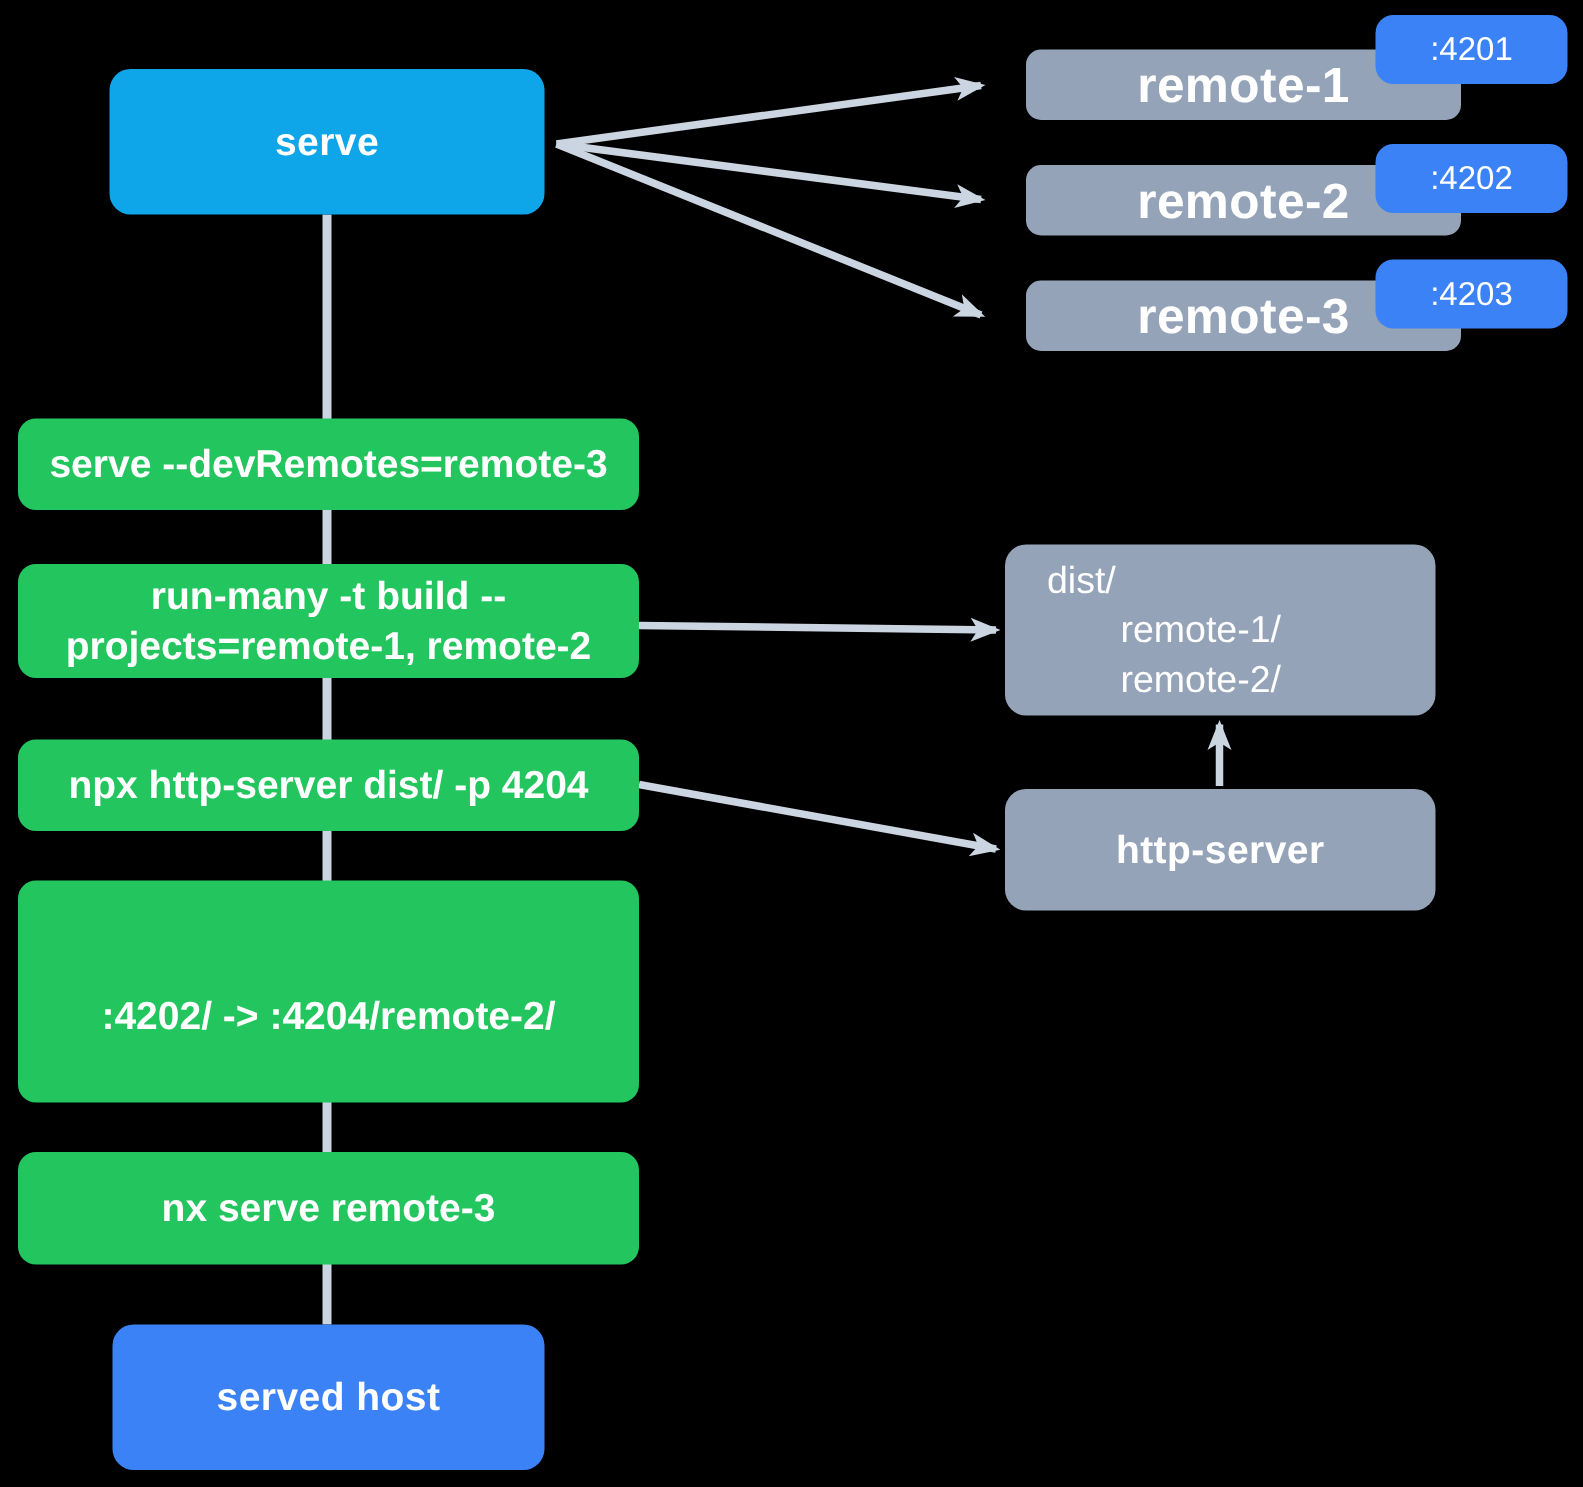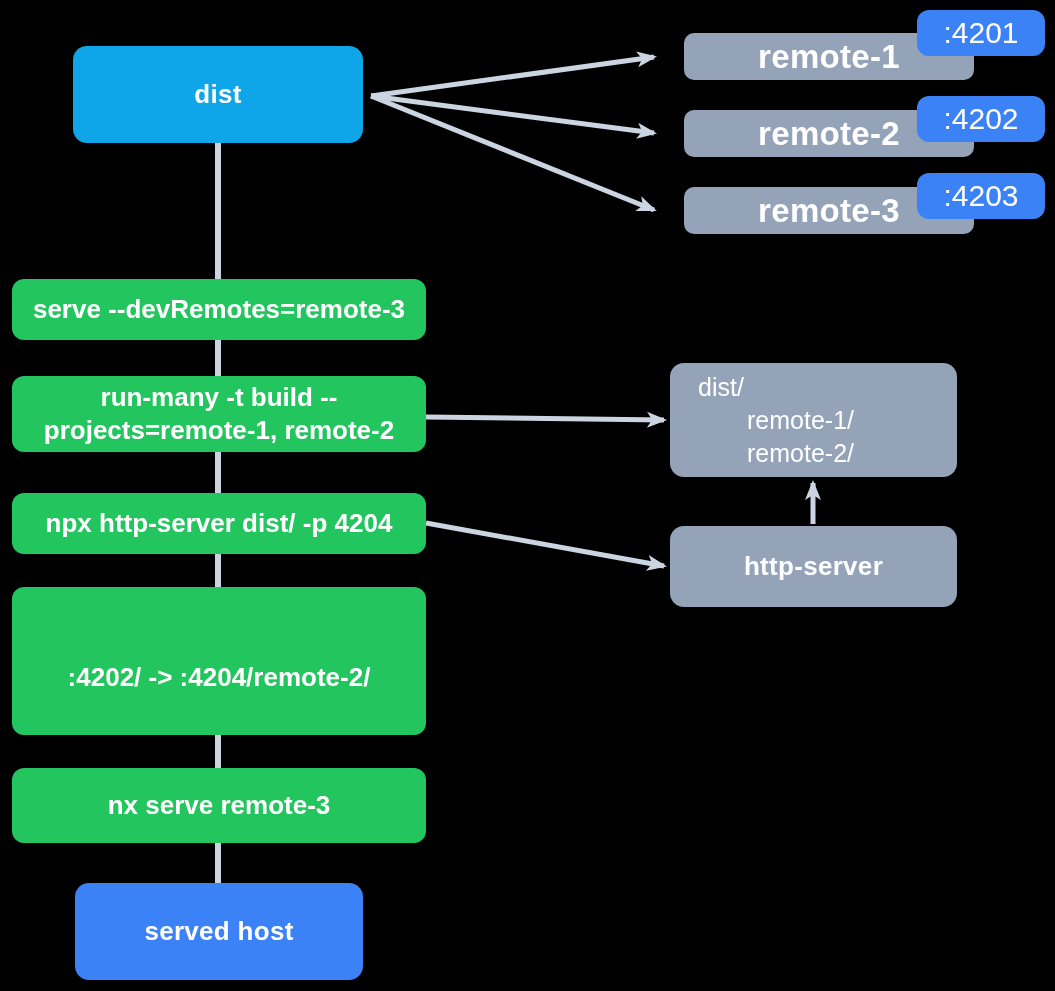--- a/index.html
+++ b/index.html
@@ -59,21 +59,21 @@
     font-weight: 700; font-size: 33px; letter-spacing: .3px;
   }
   .remote.r1 { top: 33px; }
   .remote.r2 { top: 110px; }
   .remote.r3 { top: 187px; }
   .badge {
     left: 917px; width: 128px; height: 46px;
     background: var(--c-port, #3b82f6);
     border-radius: 12px;
     z-index: 2;
-    font-size: 30px; font-weight: 400;
+    font-size: 22px; font-weight: 400;
   }
   .badge.b1 { top: 10px; }
   .badge.b2 { top: 96px; }
   .badge.b3 { top: 173px; }
 
   .command {
     left: 12px; width: 414px;
     background: var(--c-command, #23c55e);
     border-radius: 12px;
   }
@@ -118,21 +118,21 @@
     <line class="connector spine" x1="218" y1="143" x2="218" y2="883" stroke="#cbd5e1"></line>
     <line class="connector" x1="371" y1="96" x2="654" y2="57" stroke="#cbd5e1" marker-end="url(#arrow)"></line>
     <line class="connector" x1="371" y1="96" x2="654" y2="133" stroke="#cbd5e1" marker-end="url(#arrow)"></line>
     <line class="connector" x1="371" y1="96" x2="654" y2="210" stroke="#cbd5e1" marker-end="url(#arrow)"></line>
     <line class="connector" x1="426" y1="417" x2="664" y2="420" stroke="#cbd5e1" marker-end="url(#arrow)"></line>
     <line class="connector" x1="426" y1="523" x2="664" y2="566" stroke="#cbd5e1" marker-end="url(#arrow)"></line>
     <line class="connector" x1="813" y1="524" x2="813" y2="483" stroke="#cbd5e1" marker-end="url(#arrow)"></line>
   </svg>
 
   <div class="node host">
-    <span class="bold">dist</span>
+    <span class="bold">serve</span>
   </div>
 
   <div class="node remote r1">
     <span>remote-1</span>
   </div>
   <div class="node badge b1">
     <span>:4201</span>
   </div>
 
   <div class="node remote r2">

